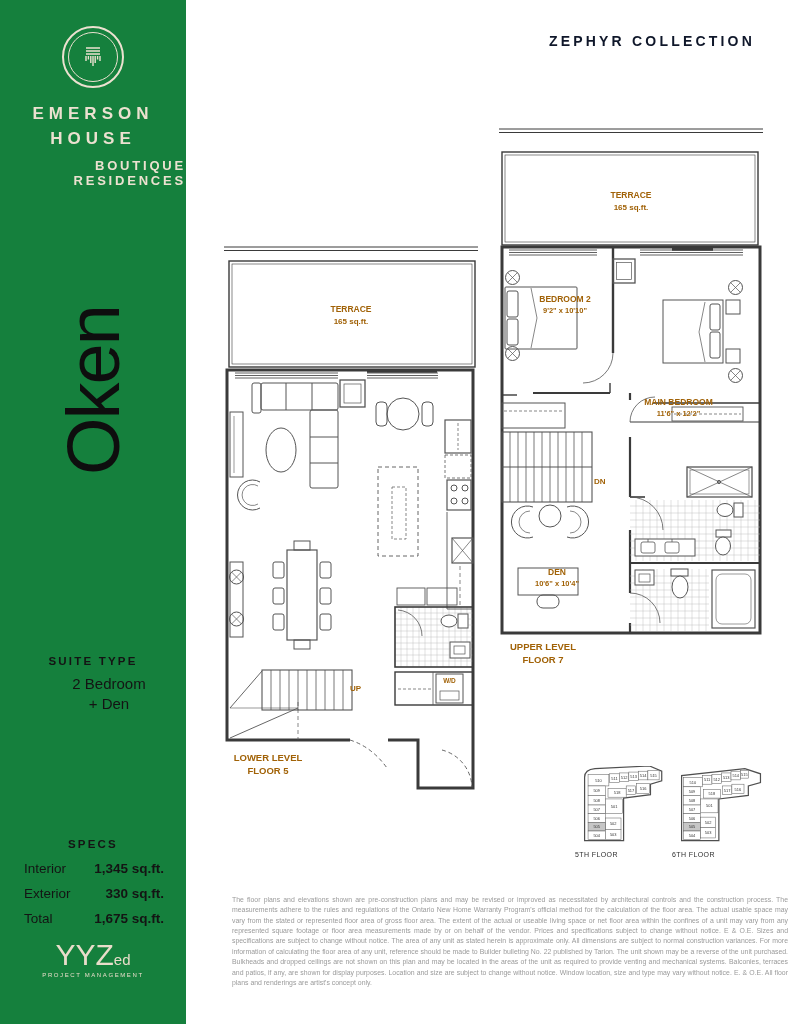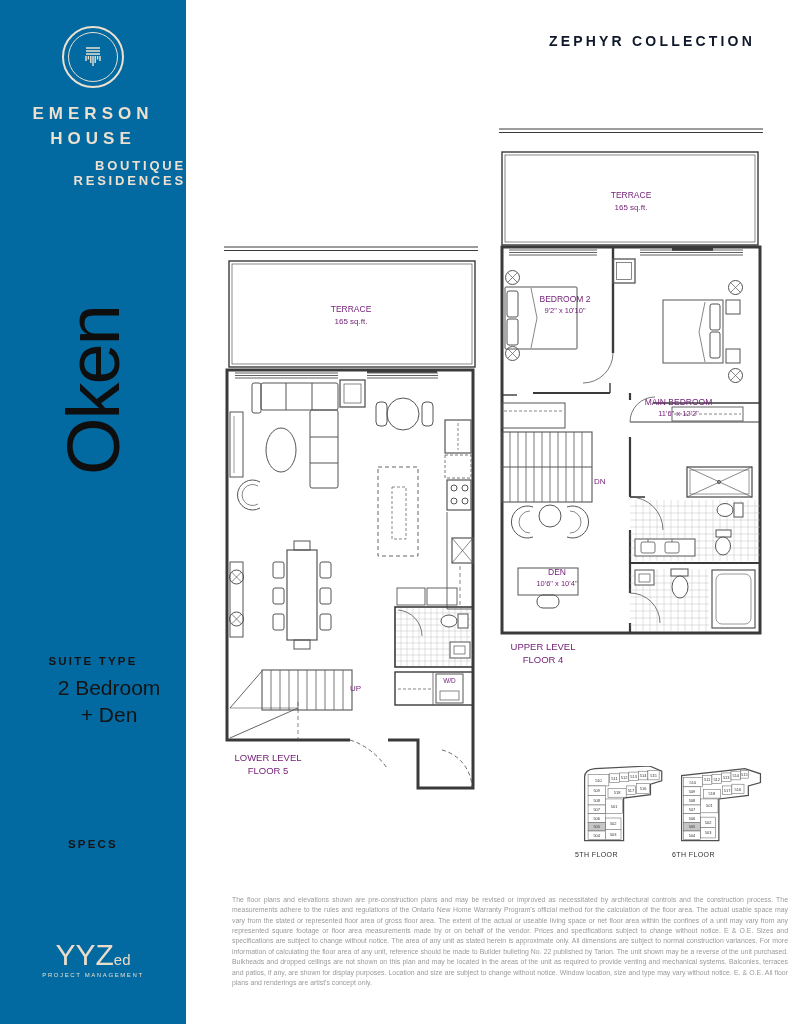--- a/index.html
+++ b/index.html
@@ -1,52 +1,52 @@
 <!DOCTYPE html>
 <html><head>
 <meta charset="utf-8">
 <style>
   html,body{margin:0;padding:0;background:#e9e9e9;}
   .page{position:relative;width:791px;height:1024px;background:#ffffff;overflow:hidden;
         font-family:"Liberation Sans",sans-serif;margin:0 auto;}
   
-  .sidebar{position:absolute;left:0;top:0;width:186px;height:1024px;background:#0369a1;}
+  .sidebar{position:absolute;left:0;top:0;width:186px;height:1024px;background:#15803d;}
   .brand{position:absolute;top:26px;left:0;width:186px;text-align:center;color:#ece1d0;}
   .crest{width:58px;height:58px;margin:0 auto;border:2px solid #ece1d0;border-radius:50%;
          display:flex;align-items:center;justify-content:center;}
   .crest-inner{width:48px;height:48px;border:1px solid #ece1d0;border-radius:50%;
          display:flex;align-items:center;justify-content:center;}
   .brand-name{margin-top:14px;font-size:17px;font-weight:600;letter-spacing:5px;line-height:1.45;}
   .brand-tag{margin-top:7px;font-size:13px;font-weight:600;letter-spacing:2.8px;text-align:right;}
   .suite-name-wrap{position:absolute;top:285px;left:0;width:186px;height:210px;
          display:flex;align-items:center;justify-content:center;}
   .suite-name{transform:rotate(-90deg);font-size:74px;font-weight:300;letter-spacing:-2px;
          color:#0e0e0e;white-space:nowrap;}
   .suite-type-label,.specs-label{position:absolute;left:0;width:186px;text-align:center;
          font-size:11.5px;font-weight:700;letter-spacing:2.2px;color:#141414;}
   .suite-type-label{top:655px;}
   .suite-type{position:absolute;top:674px;left:0;width:218px;text-align:center;
-         font-size:21px;font-weight:500;color:#141414;line-height:1.3;}
+         font-size:15px;font-weight:500;color:#141414;line-height:1.3;}
   .specs-label{top:838px;}
   .specs{position:absolute;top:861px;left:24px;right:22px;}
   .spec-row{display:flex;justify-content:space-between;font-size:13.5px;color:#141414;
          margin-bottom:10px;}
   .spec-row .v{font-weight:700;}
   .dev{position:absolute;top:940px;left:0;width:186px;text-align:center;color:#e9ddca;}
   .dev-abbr{font-size:30px;font-weight:400;letter-spacing:0px;line-height:1;}
   .dev-suffix{font-size:15px;}
   .dev-sub{font-size:6px;letter-spacing:1.6px;margin-top:2px;}
   
   .collection{position:absolute;top:33px;right:36px;font-size:14px;font-weight:700;
          letter-spacing:3.2px;color:#0f172a;}
   
   .plan{position:absolute;}
   .plan-lower{left:222px;top:244px;width:258px;height:548px;}
   .plan-upper{left:497px;top:126px;width:268px;height:545px;}
-  .plan-label{position:absolute;text-align:center;font-weight:400;color:#701a75;line-height:1.4;}
+  .plan-label{position:absolute;text-align:center;font-weight:700;color:#a16207;line-height:1.4;}
   .room-name{font-size:8.5px;margin-top:28px;}
   .room-dims{font-size:7.5px;}
   .area-name{font-size:8.5px;}
   .area-size{font-size:8px;text-align:center;}
   .level-label{font-size:9.5px;line-height:1.35;}
   .tiny-label{font-size:8px;}
   .wd-label{font-size:6.5px;}
   
   .keyplan{position:absolute;}
   .keyplan-1{left:575px;top:766px;width:105px;}
@@ -88,20 +88,34 @@
       <span class="suite-name">Oken</span>
     </div>
 
     <div class="suite-type-label">SUITE TYPE</div>
     <div class="suite-type">
       <div>2 Bedroom</div>
       <div>+ Den</div>
     </div>
 
     <div class="specs-label">SPECS</div>
+    <div class="specs">
+      <div class="spec-row">
+        <span>Interior</span>
+        <span class="v">1,345 sq.ft.</span>
+      </div>
+      <div class="spec-row">
+        <span>Exterior</span>
+        <span class="v">330 sq.ft.</span>
+      </div>
+      <div class="spec-row">
+        <span>Total</span>
+        <span class="v">1,675 sq.ft.</span>
+      </div>
+    </div>
 
     <div class="dev">
       <div class="dev-abbr"><span>YYZ</span><span class="dev-suffix">ed</span></div>
       <div class="dev-sub">PROJECT MANAGEMENT</div>
     </div>
   </aside>
 
   <div class="collection">ZEPHYR COLLECTION</div>
 
   <section class="plan plan-lower">
@@ -308,21 +322,21 @@
       <div class="room-name">MAIN BEDROOM</div>
       <div class="room-dims">11'6" x 12'2"</div>
     </div>
     <div class="plan-label" style="left:15px;top:413px;width:90px;">
       <div class="room-name">DEN</div>
       <div class="room-dims">10'6" x 10'4"</div>
     </div>
     <div class="plan-label tiny-label" style="left:97px;top:350px;width:30px;text-align:left;">DN</div>
     <div class="plan-label level-label" style="left:0;top:515px;width:92px;">
       <div>UPPER LEVEL</div>
-      <div>FLOOR 4</div>
+      <div>FLOOR 7</div>
     </div>
   </section>
 
   <div class="keyplan keyplan-1">
     <svg viewBox="0 0 105 90" width="105" height="78">
       <path class="kp-outline" d="M3,86 L3,13 Q3,4 15,3 L78,0 L92,6 L92,17 L79,21 L79,33 L48,37 L48,86 Z"></path>
     <rect x="7" y="10" width="24" height="13" class="kp-unit"></rect>
         <text x="19" y="18.3" class="kp-num">510</text>
         <rect x="32" y="9" width="11" height="10" class="kp-unit"></rect>
         <text x="37.5" y="15.8" class="kp-num">511</text>

